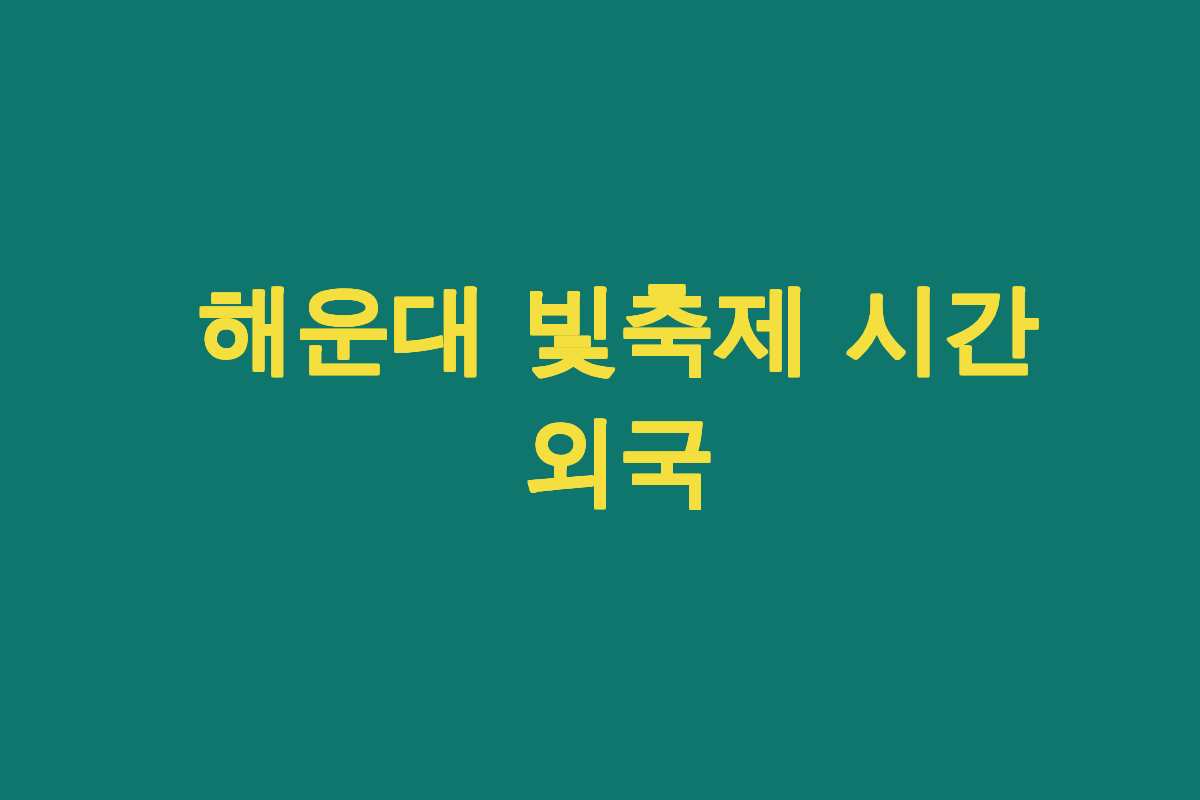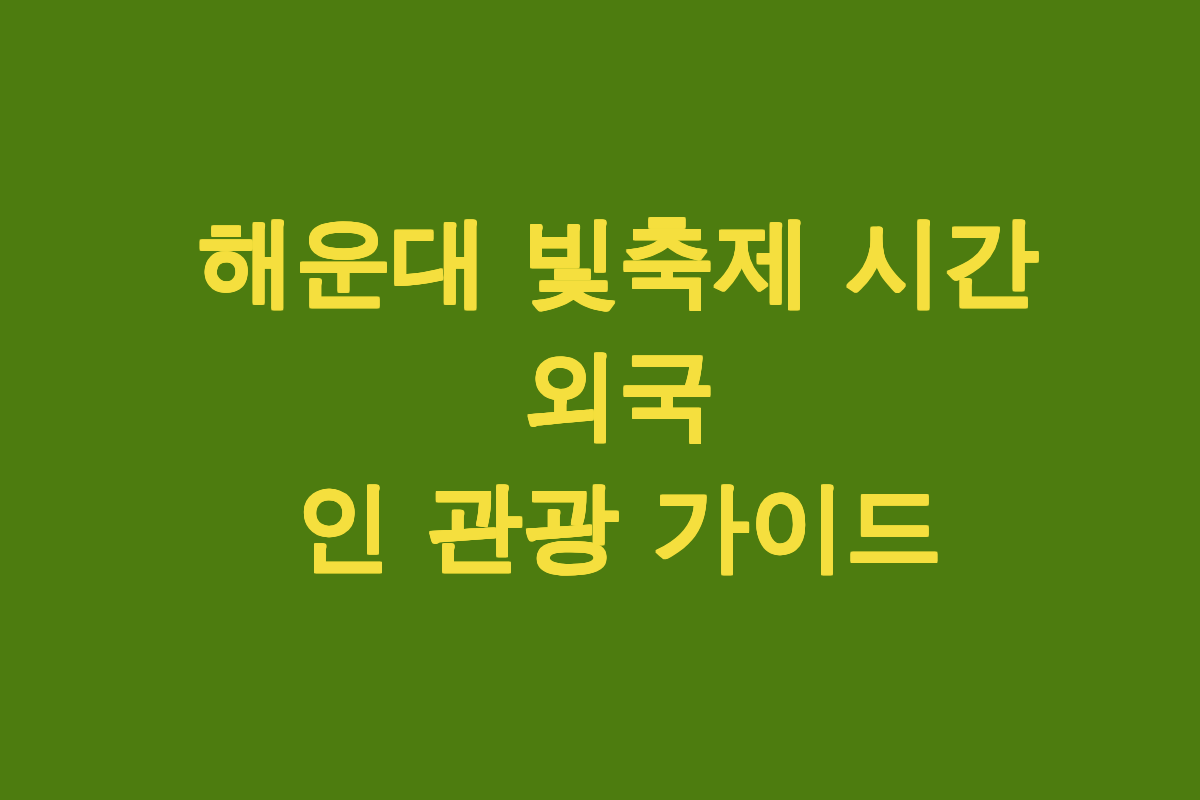--- a/index.html
+++ b/index.html
@@ -58,23 +58,22 @@
     -webkit-font-smoothing: antialiased;
   }
 
   .headline .headline-line {
     display: block;
   }
 </style>
 </head>
 <body>
 
-<div class="title-card" style="background: #4d7c0f; padding-left: 38px;">
+<div class="title-card" style="background: #0f766e; padding-left: 38px;">
 
   <div class="headline-block">
 
     <h1 class="headline" style="color: rgb(245, 223, 62); text-shadow: rgb(245, 223, 62) 1px 0px 0px, rgb(245, 223, 62) -1px 0px 0px, rgb(245, 223, 62) 0px 1px 0px, rgb(245, 223, 62) 0px -1px 0px, rgb(245, 223, 62) 1px 1px 0px, rgb(245, 223, 62) -1px 1px 0px, rgb(245, 223, 62) 1px -1px 0px, rgb(245, 223, 62) -1px -1px 0px;">
       <span class="headline-line">해운대 빛축제 시간 외국</span>
-      <span class="headline-line">인 관광 가이드</span>
     </h1>
 
   </div>
 </div>
 
 </body></html>

